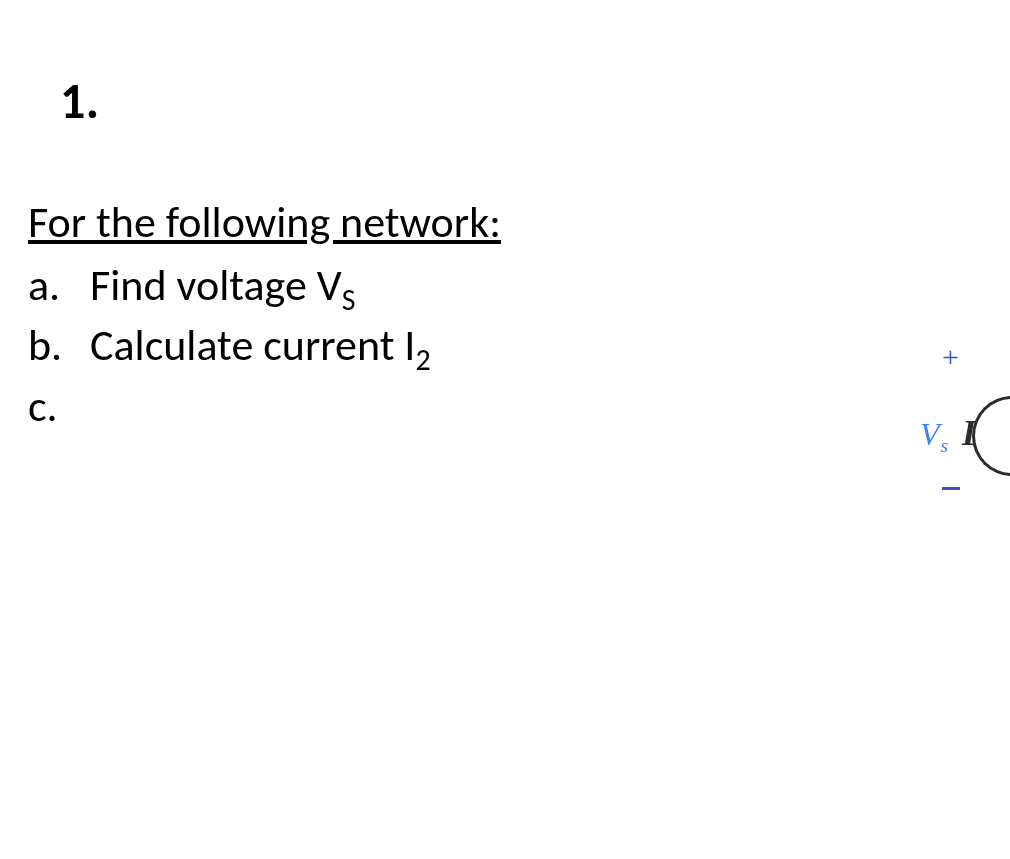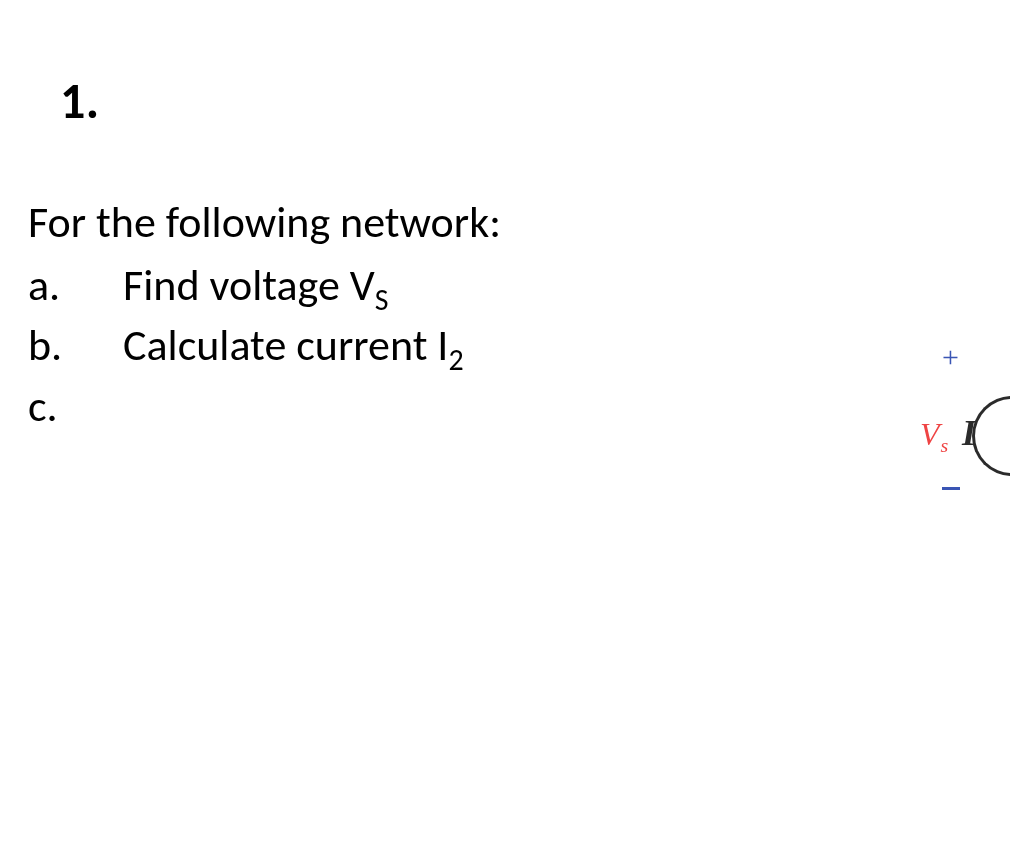--- a/index.html
+++ b/index.html
@@ -25,41 +25,41 @@
       font-size: 50px;
       font-weight: 700;
       letter-spacing: 0.5px;
     }
     .prompt {
       position: absolute;
       top: 195px;
       left: 28px;
       font-size: 44px;
       font-weight: 400;
+      text-decoration: underline;
     }
     .list {
       position: absolute;
       top: 255px;
       left: 28px;
       font-size: 44px;
       line-height: 1.35;
     }
     .item {
       display: flex;
       flex-direction: row;
       align-items: baseline;
       margin-top: 1px;
     }
     .marker {
       width: 62px;
       text-align: left;
     }
     .item-text {
       white-space: nowrap;
-      margin-left: 33px;
     }
     .sub {
       font-size: 0.68em;
       vertical-align: sub;
       line-height: 0;
     }
     .diagram {
       position: absolute;
       right: 0;
       top: 330px;
@@ -84,21 +84,21 @@
       left: 22px;
       width: 18px;
       height: 3px;
       background: #3a55b4;
     }
     .vs-label {
       position: absolute;
       top: 86px;
       left: 0px;
       font-size: 32px;
-      color: #ef4444;
+      color: #3b82f6;
     }
     .vs-sub {
       font-size: 0.62em;
       vertical-align: sub;
       line-height: 0;
       padding-left: 1px;
     }
     .i-label {
       position: absolute;
       top: 82px;

